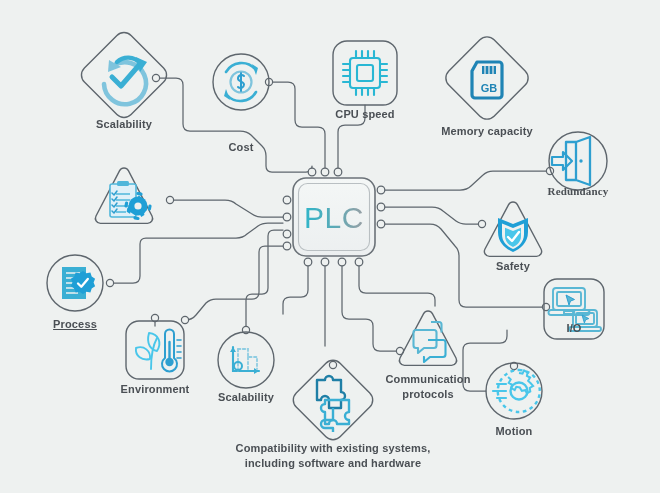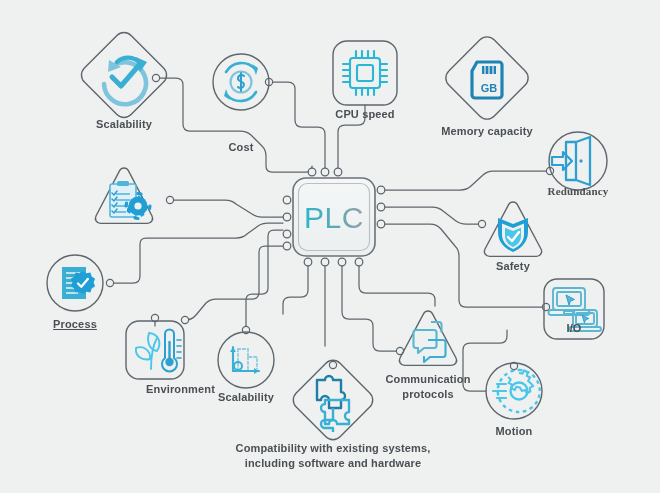--- a/index.html
+++ b/index.html
@@ -273,16 +273,16 @@
   <div class="label" style="left:427px;top:124px;width:120px;">Memory capacity</div>
   <div class="label" style="left:518px;top:184px;width:120px;font-family:Liberation Serif, serif;">Redundancy</div>
   <div class="label" style="left:453px;top:259px;width:120px;">Safety</div>
   <div class="label" style="left:514px;top:321px;width:120px;">I/O</div>
   <div class="label" style="left:454px;top:424px;width:120px;">Motion</div>
   <div class="label" style="left:368px;top:372px;width:120px;">Communication
 protocols</div>
   <div class="label" style="left:213px;top:441px;width:240px;">Compatibility with existing systems,
 including software and hardware</div>
   <div class="label" style="left:186px;top:390px;width:120px;">Scalability</div>
-  <div class="label" style="left:95px;top:382px;width:120px;text-align:right;">Environment</div>
+  <div class="label" style="left:95px;top:382px;width:120px;">Environment</div>
   <div class="label" style="left:15px;top:317px;width:120px;text-decoration:underline;">Process</div>
 
 </div>
 
 </body></html>

